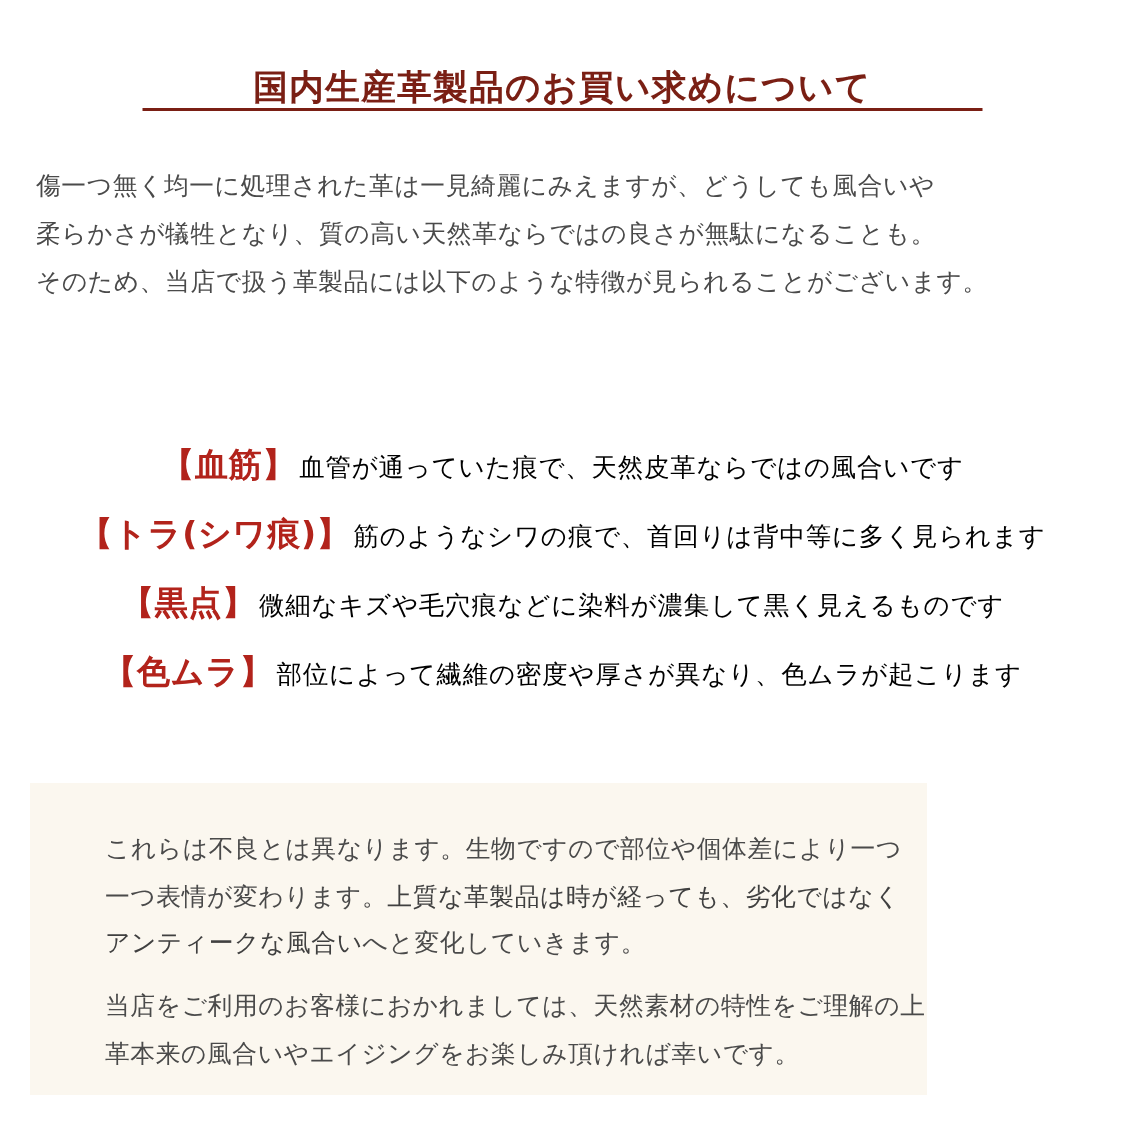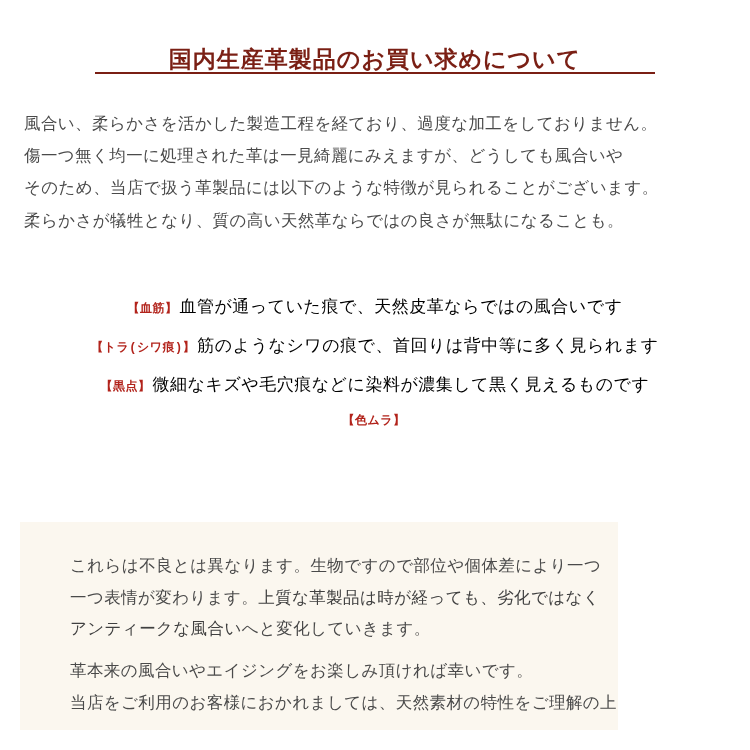--- a/index.html
+++ b/index.html
@@ -74,25 +74,24 @@
   }
   .feature-row {
     display: flex;
     justify-content: center;
     align-items: baseline;
     margin-bottom: 16px;
     white-space: nowrap;
   }
   .feature-tag {
     color: #b2231b;
-    font-size: 12px;
+    font-size: 22px;
     font-weight: bold;
     letter-spacing: 0.5px;
     margin-right: 2px;
-    font-family: Liberation Mono, monospace;
   }
   .feature-text {
     color: #000000;
     font-size: 17px;
     letter-spacing: 0.5px;
   }
 
   
   .note-box {
     position: absolute;
@@ -125,56 +124,56 @@
 <body>
 
 <div class="page">
 
   <div class="title-wrap">
     <h1 class="title">国内生産革製品のお買い求めについて</h1>
   </div>
   <div class="title-rule"></div>
 
   <div class="intro">
-    <p>風合い、柔らかさを活かした製造工程を経ており、過度な加工をしておりません。</p>
     <p>傷一つ無く均一に処理された革は一見綺麗にみえますが、どうしても風合いや</p>
+    <p>柔らかさが犠牲となり、質の高い天然革ならではの良さが無駄になることも。</p>
     <p>そのため、当店で扱う革製品には以下のような特徴が見られることがございます。</p>
-    <p>柔らかさが犠牲となり、質の高い天然革ならではの良さが無駄になることも。</p>
   </div>
 
   <div class="features">
     <div class="feature-row">
       <span class="feature-tag">【血筋】</span>
       <span class="feature-text">血管が通っていた痕で、天然皮革ならではの風合いです</span>
     </div>
     <div class="feature-row">
       <span class="feature-tag">【トラ(シワ痕)】</span>
       <span class="feature-text">筋のようなシワの痕で、首回りは背中等に多く見られます</span>
     </div>
     <div class="feature-row">
       <span class="feature-tag">【黒点】</span>
       <span class="feature-text">微細なキズや毛穴痕などに染料が濃集して黒く見えるものです</span>
     </div>
     <div class="feature-row">
       <span class="feature-tag">【色ムラ】</span>
+      <span class="feature-text">部位によって繊維の密度や厚さが異なり、色ムラが起こります</span>
     </div>
   </div>
 
   <div class="note-box">
     <div class="note-line note-indent">
       <span>これらは不良とは異なります。生物ですので部位や個体差により一つ</span>
     </div>
     <div class="note-line note-indent">
       <span>一つ表情が変わります。</span><span class="hl">上質な革製品は時が経っても、</span><span class="hl">劣化ではなく</span>
     </div>
     <div class="note-line note-indent">
       <span class="hl">アンティークな風合い</span><span>へと変化していきます。</span>
     </div>
     <div class="note-gap"></div>
     <div class="note-line note-indent">
-      <span>革本来の風合いやエイジングをお楽しみ頂ければ幸いです。</span>
+      <span>当店をご利用のお客様におかれましては、天然素材の特性をご理解の上</span>
     </div>
     <div class="note-line note-indent">
-      <span>当店をご利用のお客様におかれましては、天然素材の特性をご理解の上</span>
+      <span>革本来の風合いやエイジングをお楽しみ頂ければ幸いです。</span>
     </div>
   </div>
 
 </div>
 
 </body></html>

